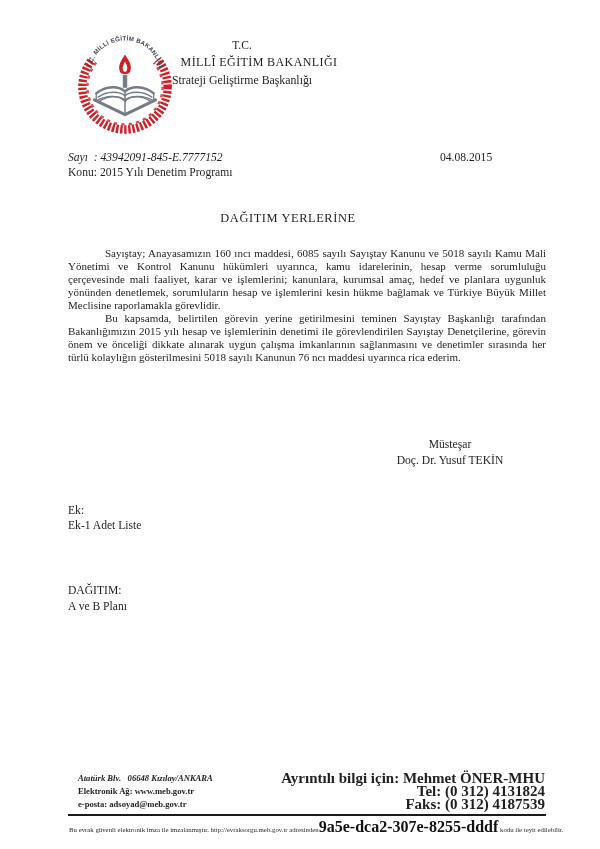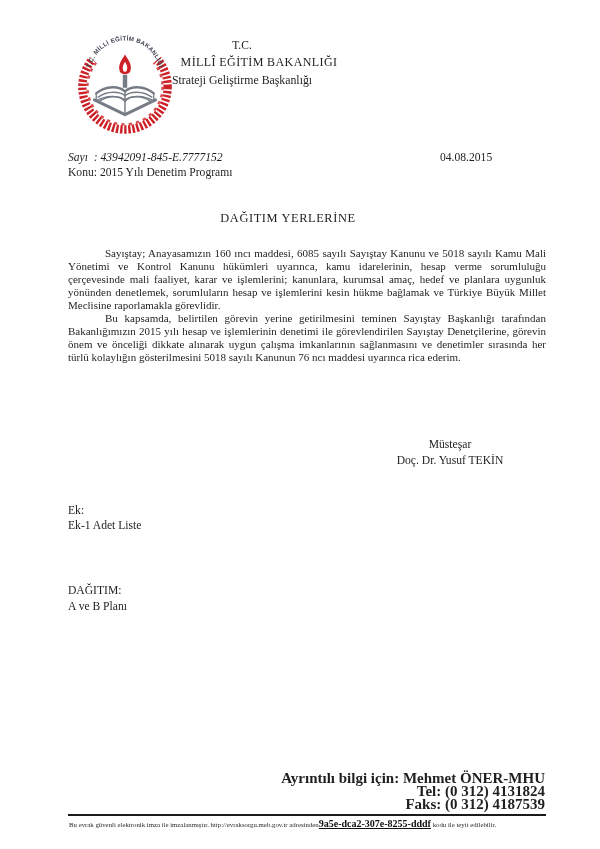--- a/index.html
+++ b/index.html
@@ -41,21 +41,21 @@
 
   
   .footer-left  { position:absolute; left:78px;  top:772px; font-size:8.6px;
                   font-weight:bold; line-height:13px; }
   .footer-right { position:absolute; right:55px; top:772px; font-size:15px;
                   font-weight:bold; line-height:13px; text-align:right; }
   .footer-rule  { position:absolute; left:68px; top:814px; width:478px; height:2px;
                   background:#1a1a1a; }
   .verify { position:absolute; left:69px; top:818px; width:510px; white-space:nowrap;
             font-size:6.8px; color:#2a2a2a; }
-  .verify .code { font-size:10px; font-weight:bold; color:#111;text-decoration:underline; }
+  .verify .code { font-size:16px; font-weight:bold; color:#111; }
 </style>
 </head>
 <body>
 
 <div class="doc">
 
   <div class="logo">
     <svg viewBox="0 0 110 110" width="102" height="102">
       <defs>
         <path id="meb-arc" d="M 17 45 A 38 38 0 0 1 93 45" fill="none"></path>
@@ -115,20 +115,25 @@
   <div class="ek">
     <div>Ek:</div>
     <div>Ek-1 Adet Liste</div>
   </div>
 
   <div class="dagitim">
     <div>DAĞITIM:</div>
     <div>A ve B Planı</div>
   </div>
 
+  <div class="footer-left">
+    <div class="pre">Atatürk Blv.   06648 Kızılay/ANKARA</div>
+    <div>Elektronik Ağ: www.meb.gov.tr</div>
+    <div>e-posta: adsoyad@meb.gov.tr</div>
+  </div>
   <div class="footer-right">
     <div>Ayrıntılı bilgi için: Mehmet ÖNER-MHU</div>
     <div>Tel: (0 312) 4131824</div>
     <div>Faks: (0 312) 4187539</div>
   </div>
 
   <div class="footer-rule"></div>
 
   <div class="verify"><span>Bu evrak güvenli elektronik imza ile imzalanmıştır. http://evraksorgu.meb.gov.tr adresinden</span><span class="code">9a5e-dca2-307e-8255-dddf</span><span> kodu ile teyit edilebilir.</span></div>
 

